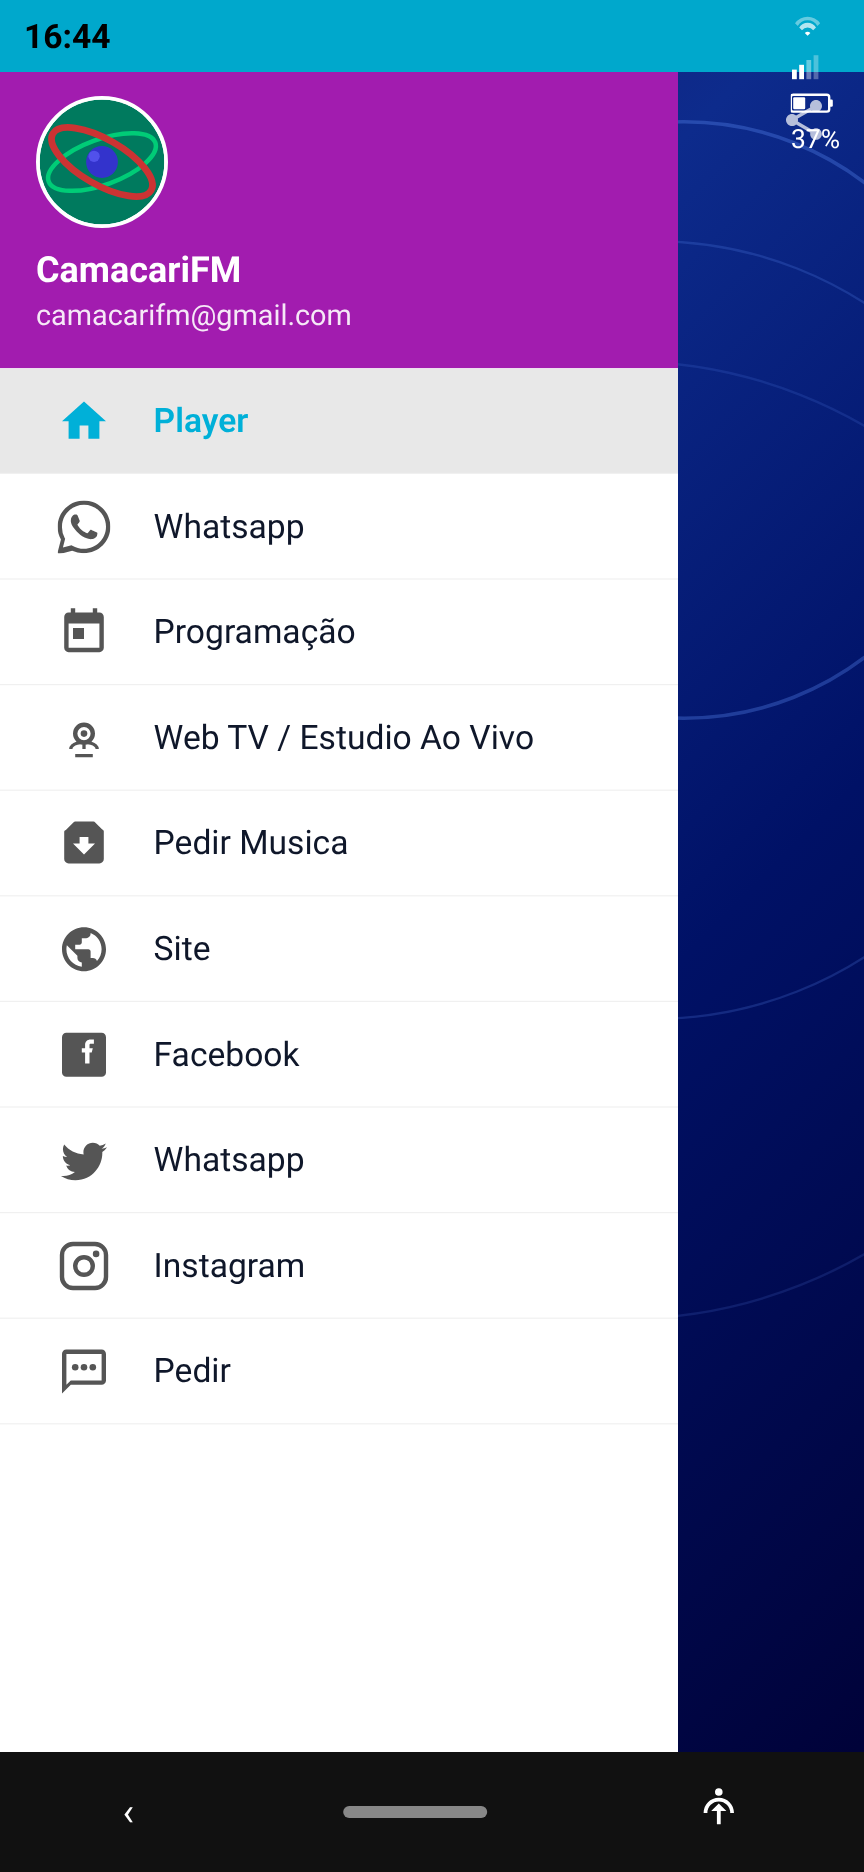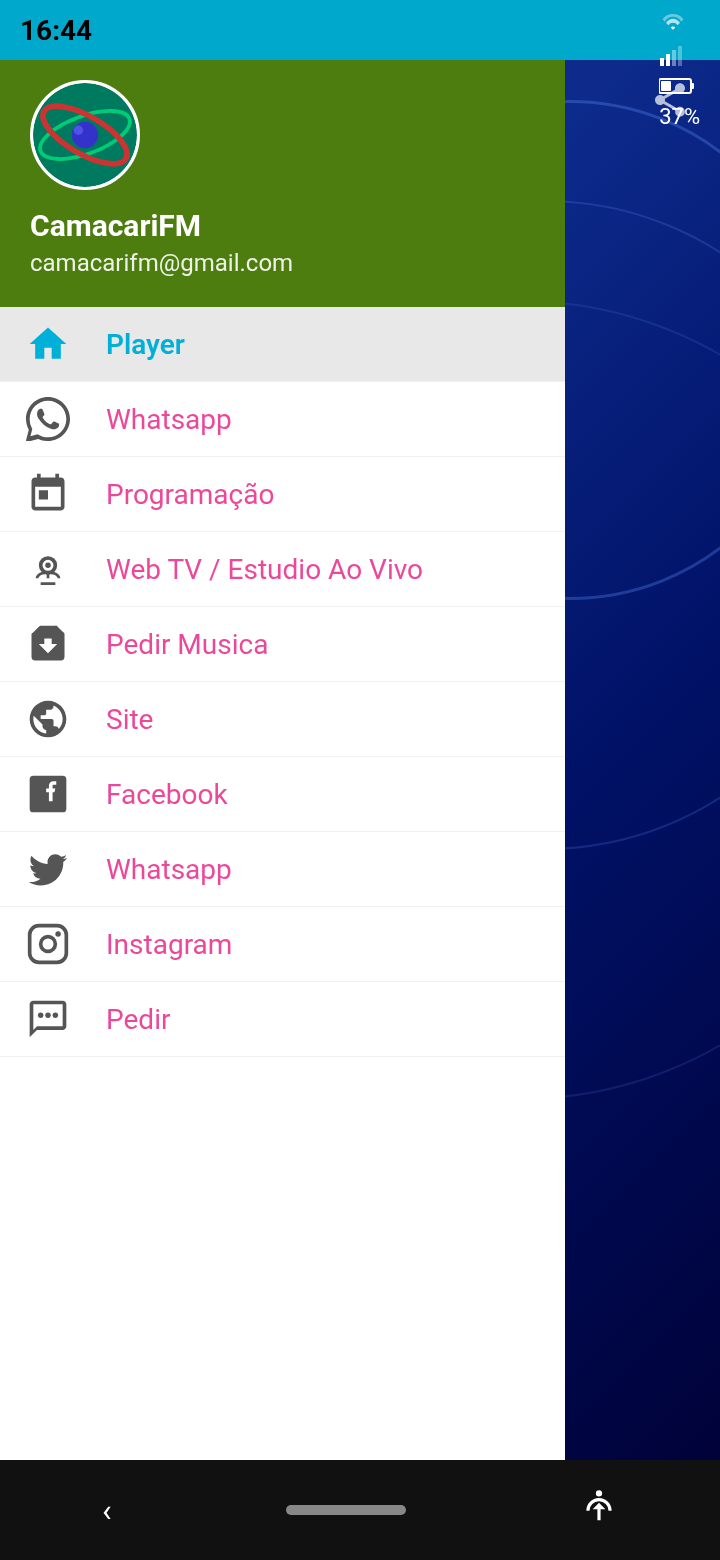--- a/index.html
+++ b/index.html
@@ -90,21 +90,21 @@
       width: 565px;
       height: 100%;
       background: #fff;
       z-index: 50;
       display: flex;
       flex-direction: column;
     }
 
     
     .drawer-header {
-      background: #4d7c0f;
+      background: #a21caf;
       padding: 80px 30px 30px 30px;
       min-height: 260px;
       display: flex;
       flex-direction: column;
       justify-content: flex-end;
     }
     .avatar-container {
       width: 110px;
       height: 110px;
       border-radius: 55px;
@@ -133,22 +133,22 @@
 
     
     .menu-list {
       flex: 1;
       overflow-y: auto;
       background: #fff;
     }
     .menu-item {
       display: flex;
       align-items: center;
-      padding: 0 20px;
-      height: 75px;
+      padding: 0 42px;
+      height: 88px;
       cursor: pointer;
       border-bottom: 1px solid #f0f0f0;
     }
     .menu-item.active {
       background: #e8e8e8;
     }
     .menu-icon {
       width: 56px;
       height: 56px;
       display: flex;
@@ -163,21 +163,21 @@
       width: 44px;
       height: 44px;
       fill: #555;
     }
     .menu-icon.active-icon svg,
     .menu-item.active .menu-icon svg {
       fill: #00b0d8;
     }
     .menu-label {
       font-size: 28px;
-      color: #ec4899;
+      color: #0f172a;
     }
     .menu-item.active .menu-label {
       color: #00b0d8;
       font-weight: 600;
     }
 
     
     .nav-bar {
       position: absolute;
       bottom: 0; left: 0; right: 0;

